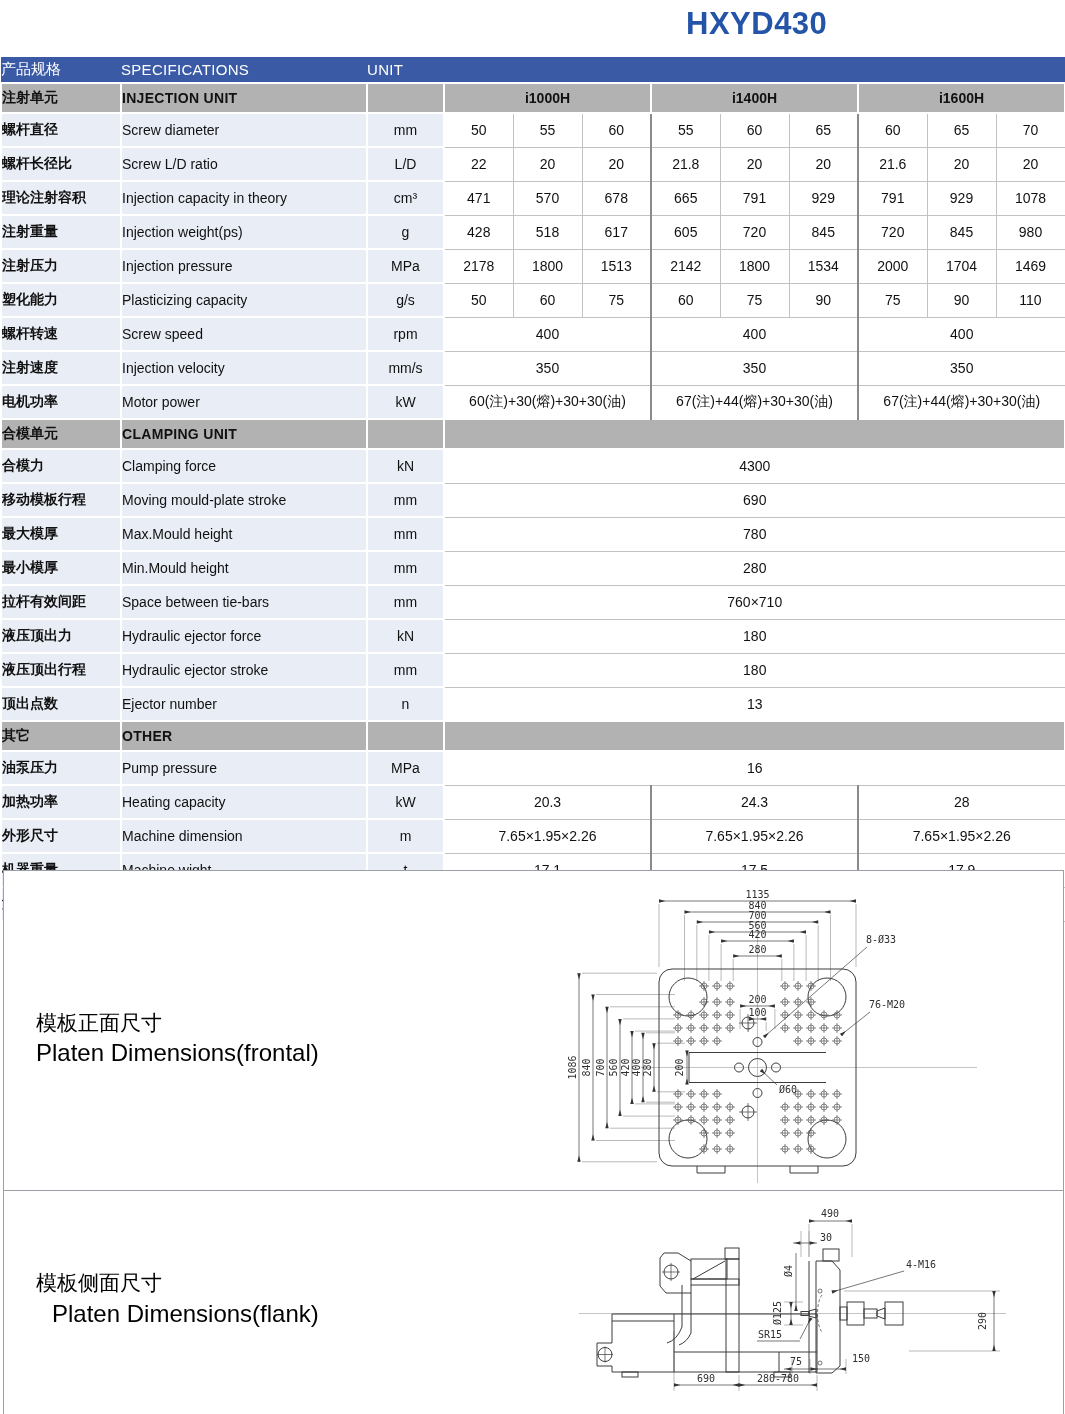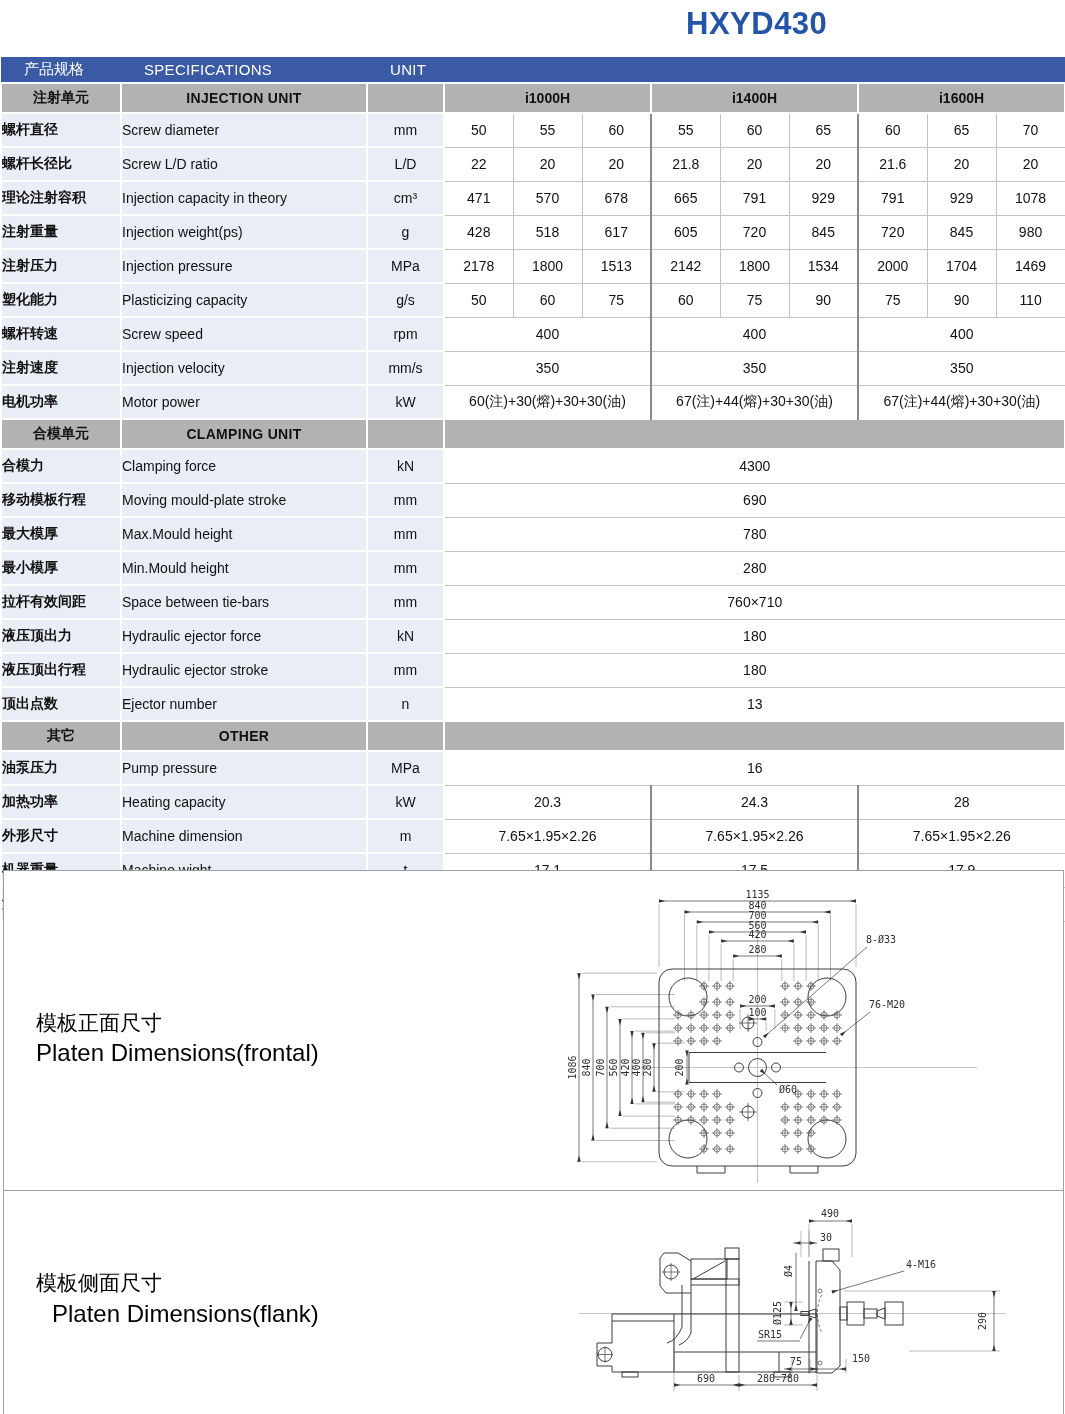--- a/index.html
+++ b/index.html
@@ -4,31 +4,31 @@
 <style>
   html,body{margin:0;padding:0;background:#fff;}
   .page{position:relative;width:1065px;height:1414px;background:#fff;overflow:hidden;
         font-family:"Liberation Sans","DejaVu Sans",sans-serif;}
   
   .titlebar{position:absolute;left:0;top:0;width:1065px;height:57px;}
   .title{position:absolute;left:686px;top:6px;font-size:31px;font-weight:bold;color:#2454a8;letter-spacing:.5px;}
   
   table.spec{position:absolute;left:0;top:57px;width:1065px;border-collapse:collapse;table-layout:fixed;}
   table.spec th,table.spec td{padding:0;font-size:14px;color:#111;overflow:hidden;white-space:nowrap;}
-  tr.hd th{background:#3a5aa5;color:#fff;font-size:15px;font-weight:500;height:25px;text-align:left;padding-left:23px;}
+  tr.hd th{background:#3a5aa5;color:#fff;font-size:15px;font-weight:500;height:25px;text-align:left;}
   th.zh1{padding-left:12px;}
   th.en1{padding-left:28px;letter-spacing:.3px;margin-top:40px;}
   th.un1{padding-left:18px;letter-spacing:.3px;}
   td.lbl{background:#e9edf5;border:2px solid #fff;height:32px;}
   td.lzh{padding-left:12px;font-weight:bold;font-size:13.5px;}
   td.len{padding-left:28px;font-size:13.5px;color:#1c1c1c;}
   td.lun{text-align:center;font-size:13.5px;color:#1c1c1c;}
   td.val{background:#fff;border:1px solid #c2c2c2;text-align:center;height:32px;}
   td.ge{border-right:2px solid #8a8a8a;}
-  td.sec{background:#b2b2b2;border:2px solid #fff;height:28px;text-align:center;}
+  td.sec{background:#b2b2b2;border:2px solid #fff;height:28px;}
   td.secz{padding-left:12px;font-weight:bold;font-size:14px;}
   td.sece{padding-left:28px;font-weight:bold;font-size:14px;letter-spacing:.3px;}
   td.secv{background:#b2b2b2;border:2px solid #fff;text-align:center;font-weight:bold;font-size:14px;height:28px;}
   td.small{font-size:12.5px;}
   
   .dbox{position:absolute;left:3px;width:1059px;background:#fff;border:1px solid #9aa0a6;}
   .box1{top:870px;height:320px;}
   .box2{top:1190px;height:223px;}
   .dlab{position:absolute;left:32px;color:#000;}
   .dlab.zh{font-size:21px;}

